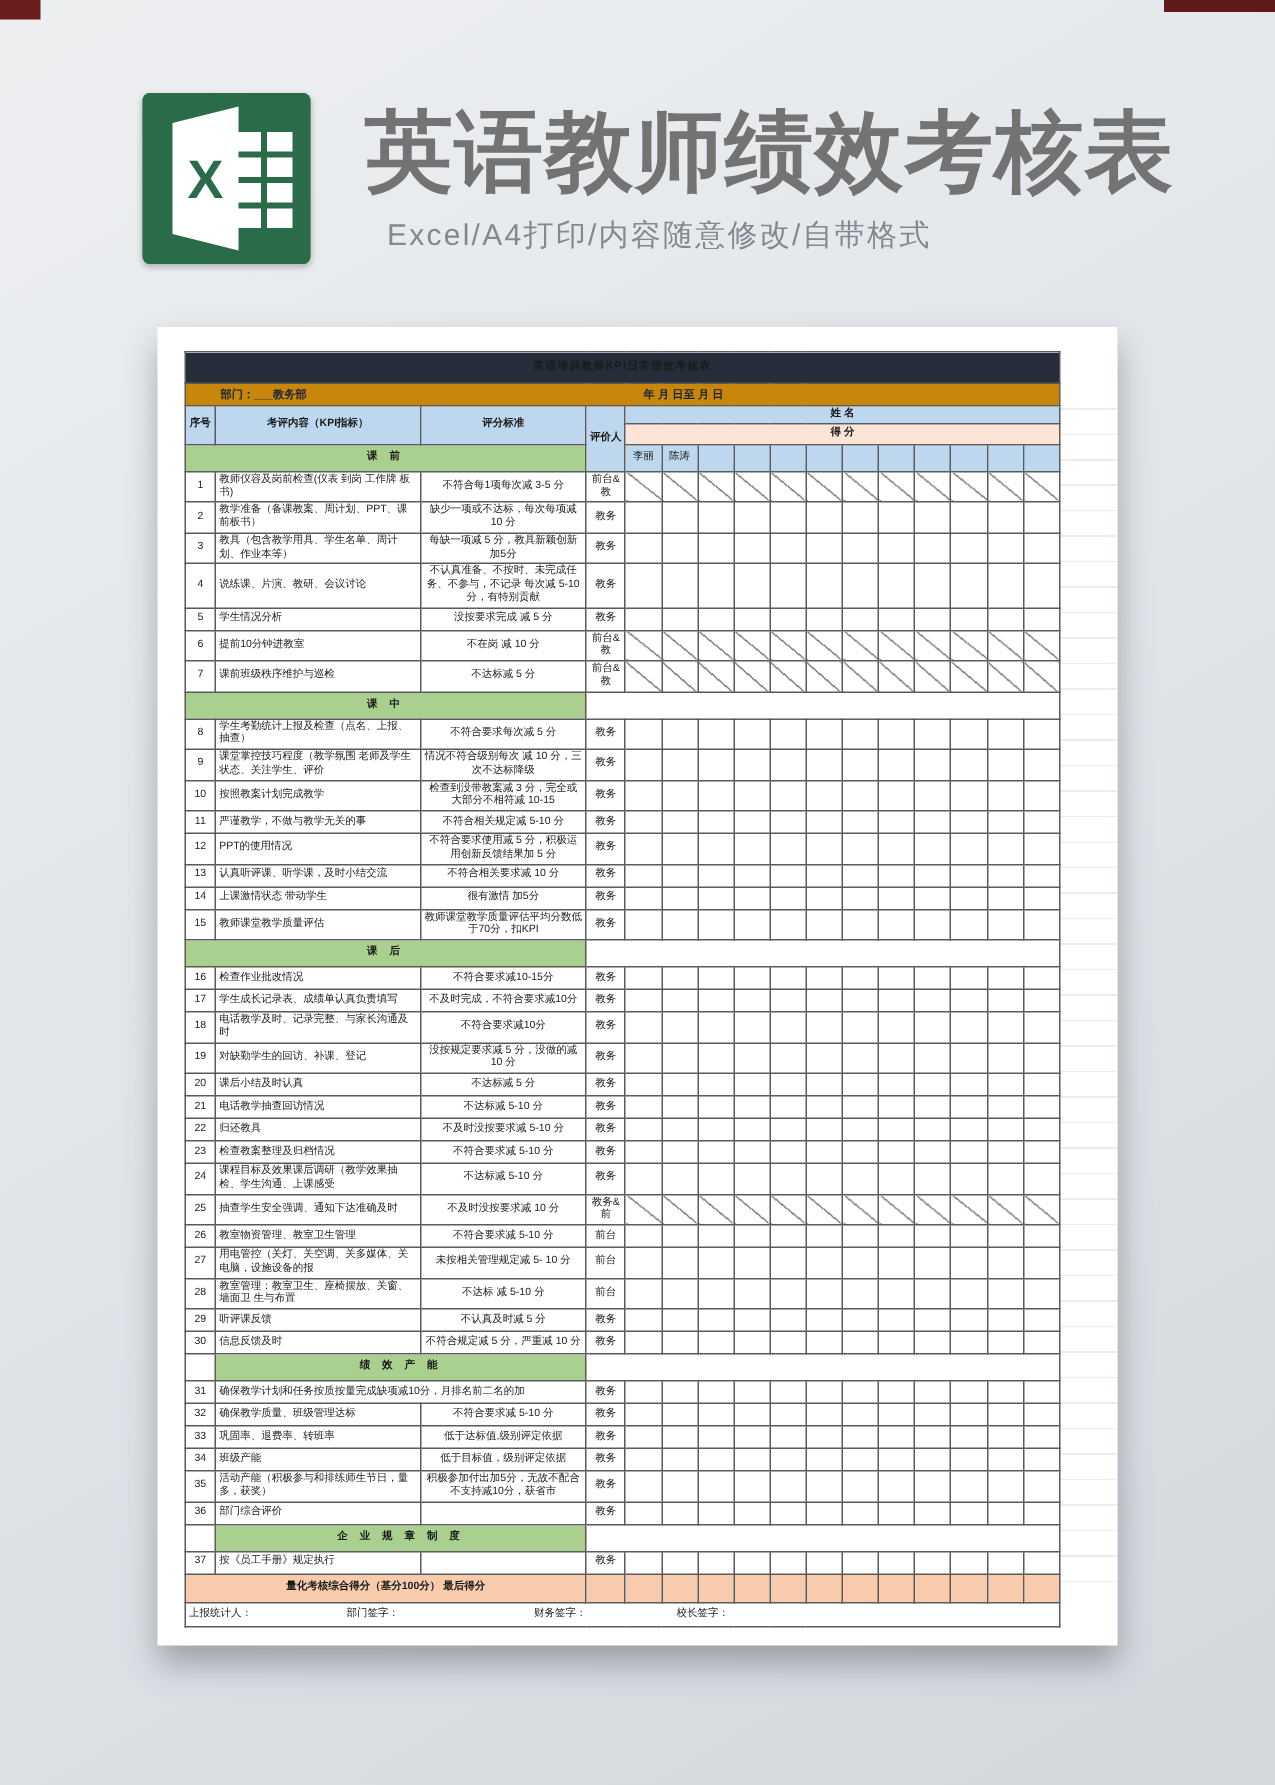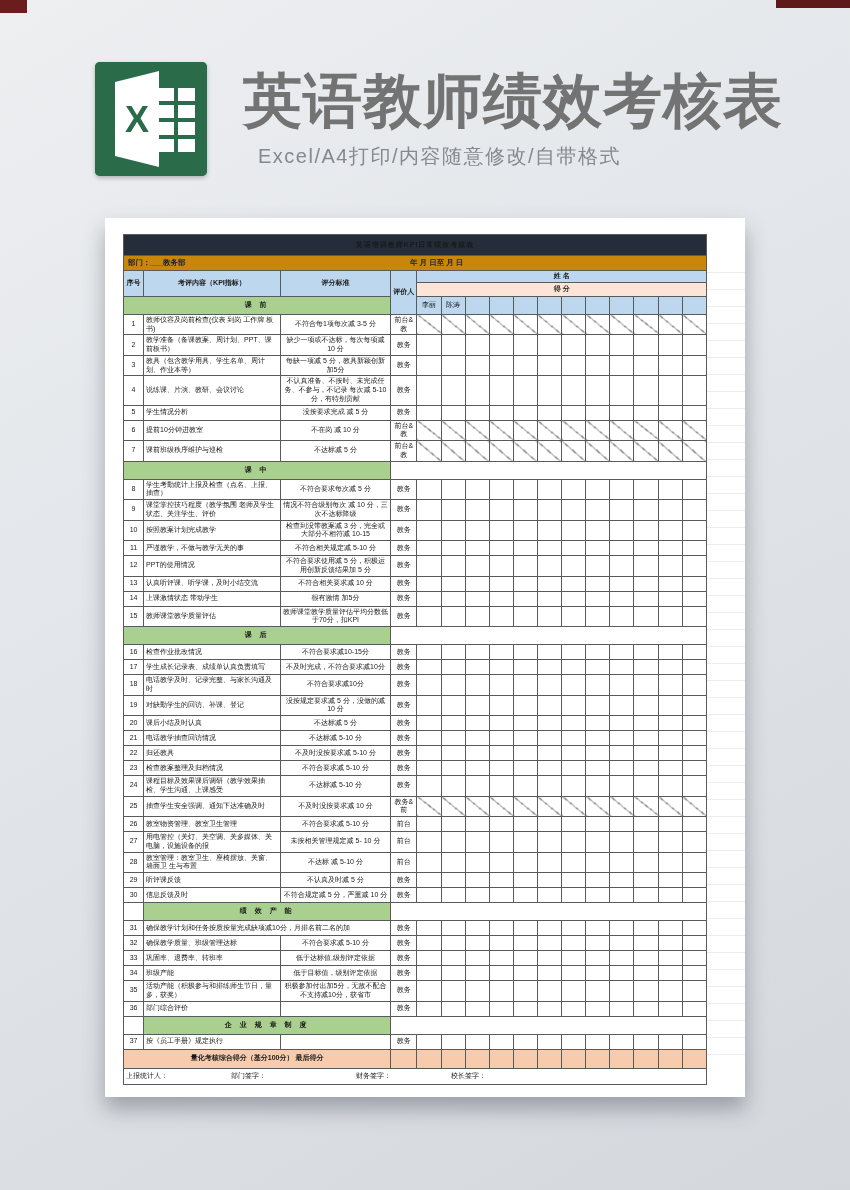--- a/index.html
+++ b/index.html
@@ -28,21 +28,21 @@
   .sheet-wrap{position:absolute;left:18px;top:16px;}
 
   
   table.kpi{border-collapse:collapse;table-layout:fixed;width:584px;border:1px solid #333;}
   table.kpi td,table.kpi th{border:1px solid #5a5a5a;padding:1px 2px;
     font-size:7px;line-height:1.25;color:#1a1a1a;overflow:hidden;
     font-family:"Liberation Sans",sans-serif;}
   .sheet-title{background:#252d3a;color:#d08426;font-weight:bold;font-size:11px;
     text-align:center;height:18px;letter-spacing:1px;}
   .meta-row{background:#c8860b;height:12px;}
-  .meta-flex{display:flex;align-items:flex-end;}
+  .meta-flex{display:flex;align-items:flex-end;margin-left:19px;}
   .meta-flex span{color:#1d2638;font-weight:bold;font-size:7.5px;white-space:nowrap;}
   .meta-dept{width:282px;padding-left:2px;}
   .hdr{background:#bdd7ee;font-weight:bold;font-size:7.5px;text-align:center;}
   .score-hdr{background:#fce4d6;font-weight:bold;font-size:7.5px;text-align:center;height:11px;}
   .name-cell{background:#bdd7ee;font-size:7px;text-align:center;height:11px;}
   .section-bar{background:#a9d08e;font-weight:bold;font-size:8px;text-align:center;
     letter-spacing:3px;height:15px;}
   .section-blank{background:#ffffff;}
   .num{text-align:center;height:12px;}
   .cnt{text-align:left;}

